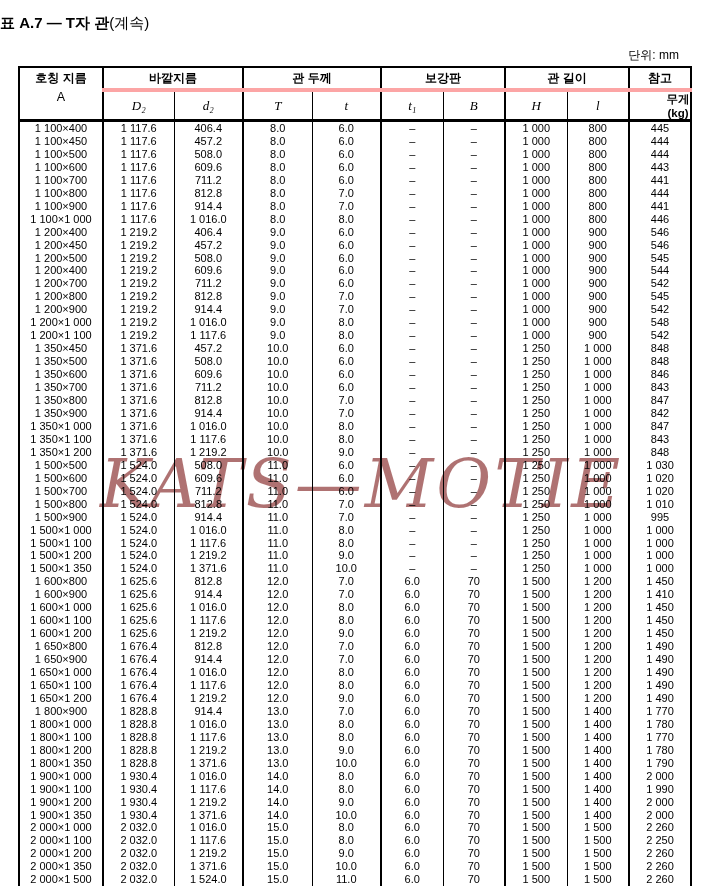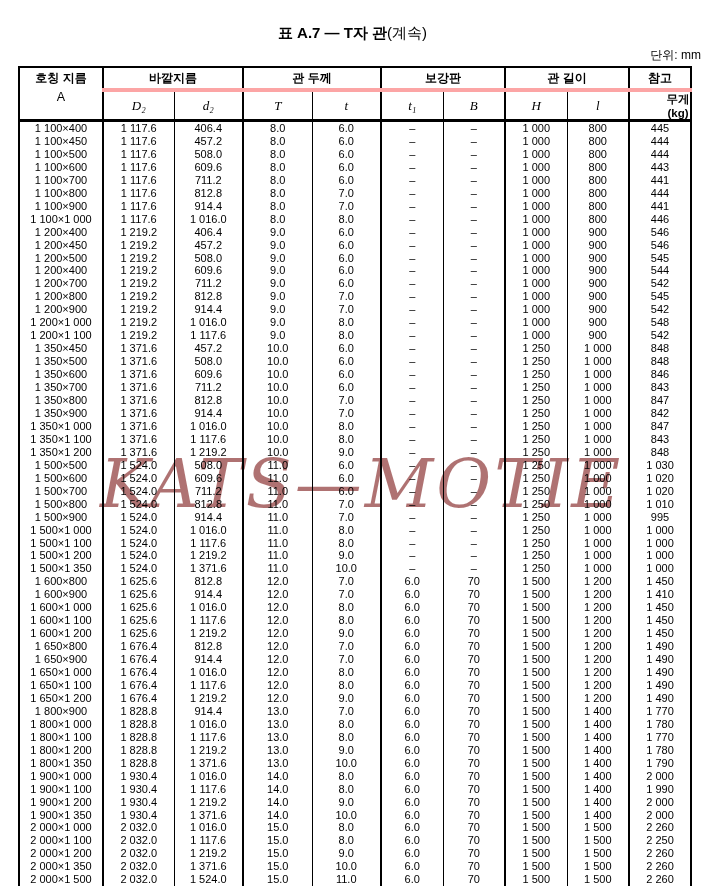--- a/index.html
+++ b/index.html
@@ -2,25 +2,25 @@
 <html><head>
 <meta charset="utf-8">
 <style>
   html,body { margin:0; padding:0; }
   body {
     width:705px; height:886px;
     background:#ffffff; color:#000;
     font-family:"Liberation Sans", sans-serif;
     position:relative; overflow:hidden;
   }
-  .title-block { padding-top:24px; text-align:center; line-height:1.25; }
+  .title-block { padding-top:14px; text-align:left; line-height:1.25; }
   .doc-title { font-size:15px; font-weight:bold; }
   .doc-title .suffix { font-weight:normal; }
   .doc-subtitle { font-size:13.5px; margin-top:1px; }
-  .unit-label { position:absolute; top:47px; right:4px; font-size:12px; }
+  .unit-label { position:absolute; top:47px; right:26px; font-size:12px; }
 
   .watermark {
     position:absolute; top:451px; left:100px;
     font-family:"DejaVu Serif", serif; font-style:italic;
     font-size:67px; line-height:1; letter-spacing:3px;
     color:#7f1d1d; opacity:0.62; white-space:nowrap;
     z-index:0; pointer-events:none;
   }
 
   .table-wrap { position:absolute; top:66px; left:18px; width:672px; z-index:1; }

